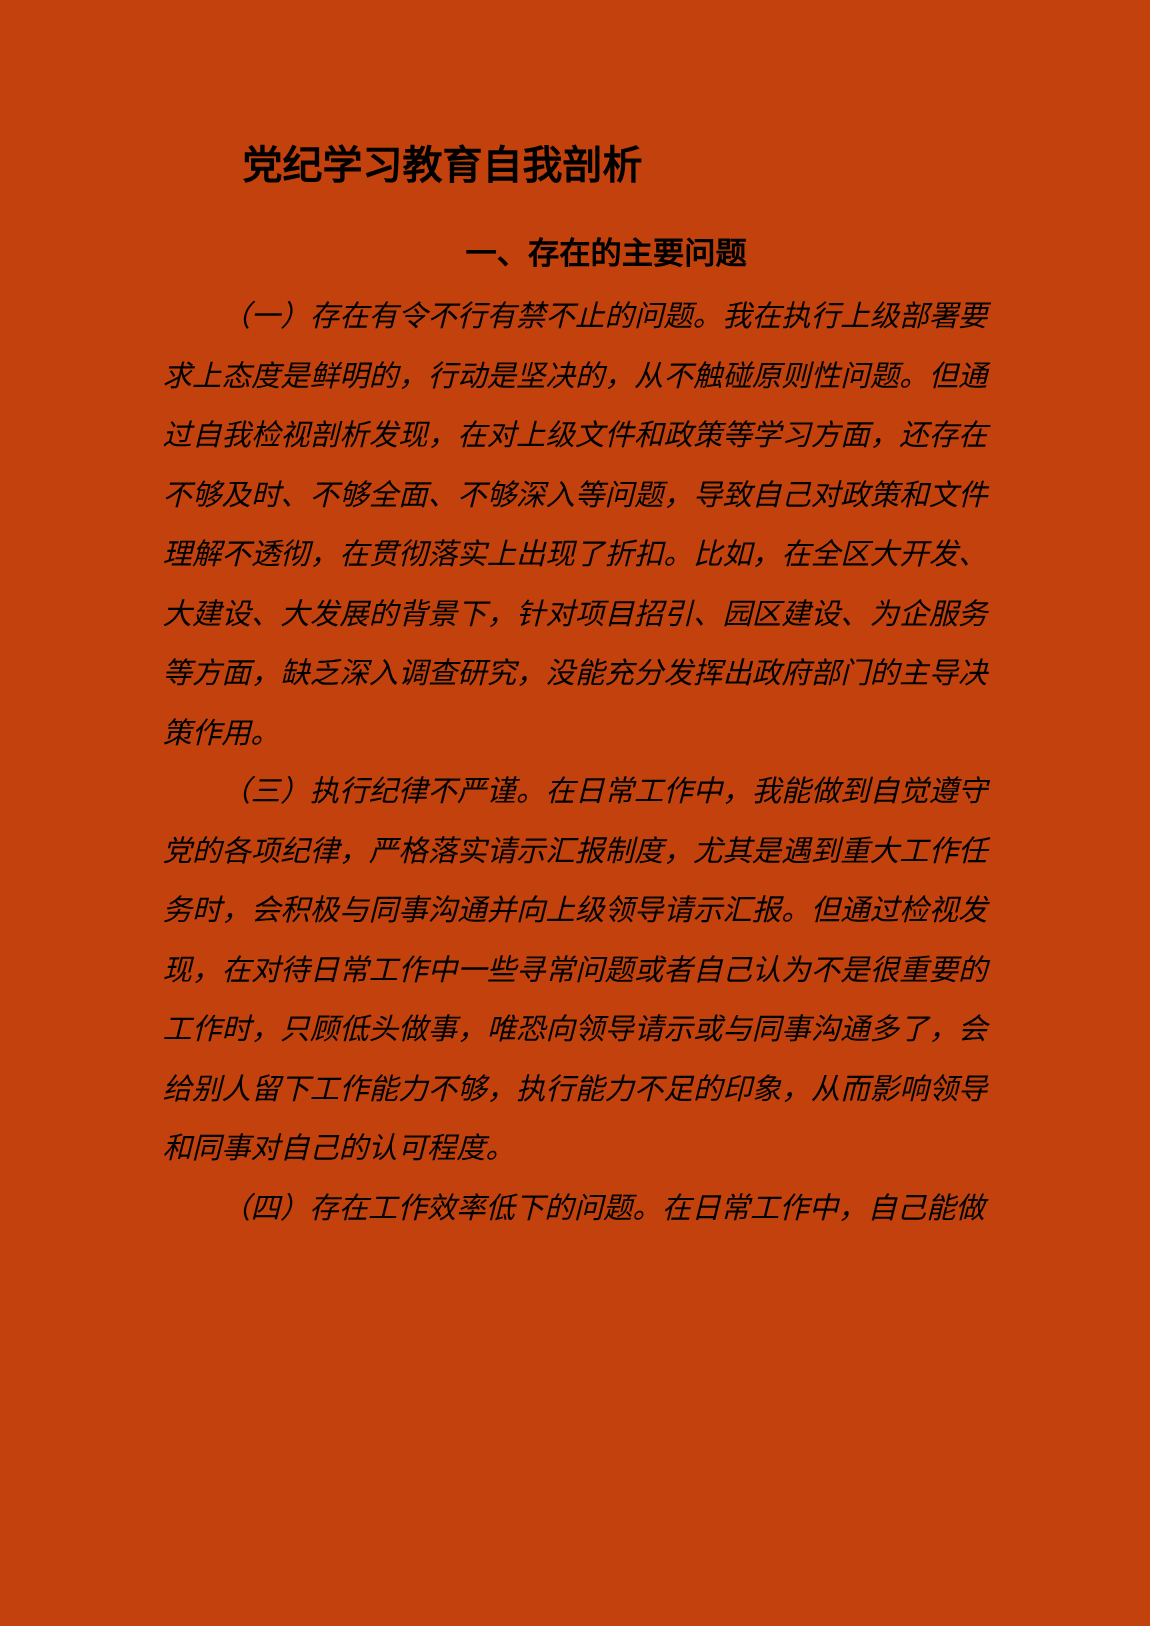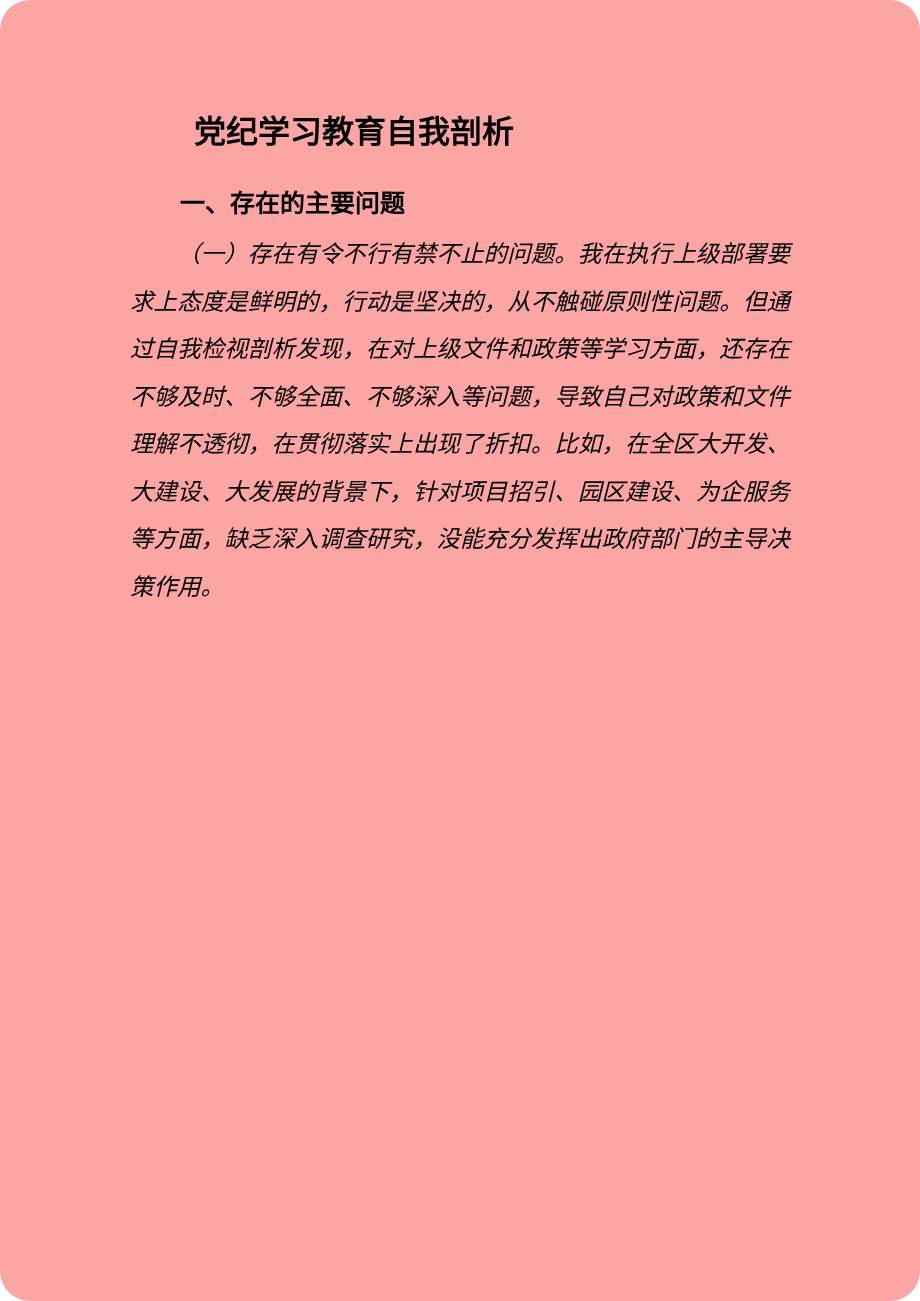--- a/index.html
+++ b/index.html
@@ -5,46 +5,46 @@
   html, body {
     margin: 0;
     padding: 0;
     background: #ffffff;
   }
   .page {
     position: relative;
     width: 920px;
     height: 1301px;
     margin: 0 auto;
-    background: #fca5a5;
+    background: #c2410c;
     color: #000000;
     overflow: hidden;
     box-sizing: border-box;
     padding: 0 130px;
-    border-radius: 30px;
   }
   .title {
     margin: 110px 0 0 0;
     font-family: "Liberation Sans", "DejaVu Sans", sans-serif;
     font-weight: bold;
     font-size: 32px;
     line-height: 44px;
     text-indent: 2em;
     color: #000000;
     white-space: nowrap;
   }
   .heading {
     margin: 32px 0 0 0;
     font-family: "Liberation Sans", "DejaVu Sans", sans-serif;
     font-weight: bold;
     font-size: 25px;
     line-height: 34px;
     text-indent: 2em;
     color: #000000;
     white-space: nowrap;
+    text-align: center;
   }
   .body-text {
     margin-top: 11px;
     width: 660px;
   }
   .body-text p {
     margin: 0;
     padding: 0;
     font-family: "Liberation Serif", "DejaVu Serif", serif;
     font-weight: normal;
@@ -63,14 +63,16 @@
 </head>
 <body>
 
 <div class="page">
   <h1 class="title">党纪学习教育自我剖析</h1>
 
   <h2 class="heading">一、存在的主要问题</h2>
 
   <div class="body-text">
     <p>（一）存在有令不行有禁不止的问题。我在执行上级部署要求上态度是鲜明的，行动是坚决的，从不触碰原则性问题。但通过自我检视剖析发现，在对上级文件和政策等学习方面，还存在不够及时、不够全面、不够深入等问题，导致自己对政策和文件理解不透彻，在贯彻落实上出现了折扣。比如，在全区大开发、大建设、大发展的背景下，针对项目招引、园区建设、为企服务等方面，缺乏深入调查研究，没能充分发挥出政府部门的主导决策作用。</p>
+    <p>（三）执行纪律不严谨。在日常工作中，我能做到自觉遵守党的各项纪律，严格落实请示汇报制度，尤其是遇到重大工作任务时，会积极与同事沟通并向上级领导请示汇报。但通过检视发现，在对待日常工作中一些寻常问题或者自己认为不是很重要的工作时，只顾低头做事，唯恐向领导请示或与同事沟通多了，会给别人留下工作能力不够，执行能力不足的印象，从而影响领导和同事对自己的认可程度。</p>
+    <p>（四）存在工作效率低下的问题。在日常工作中，自己能做</p>
   </div>
 </div>
 
 </body></html>

